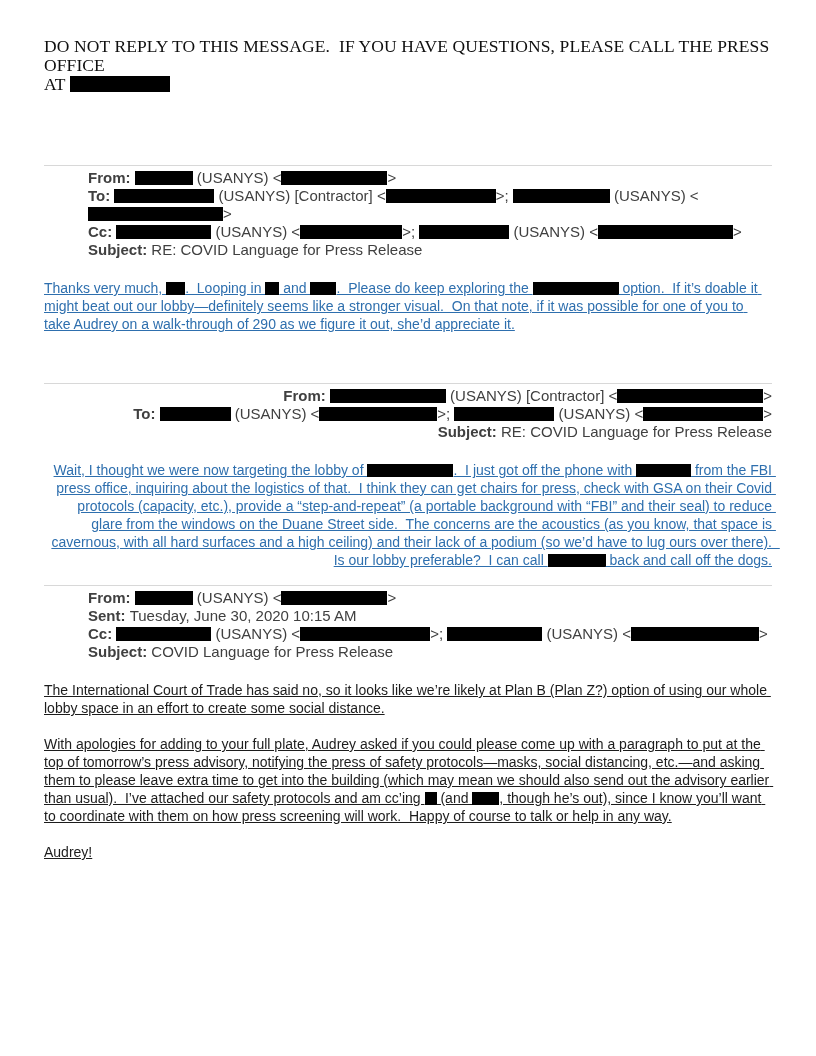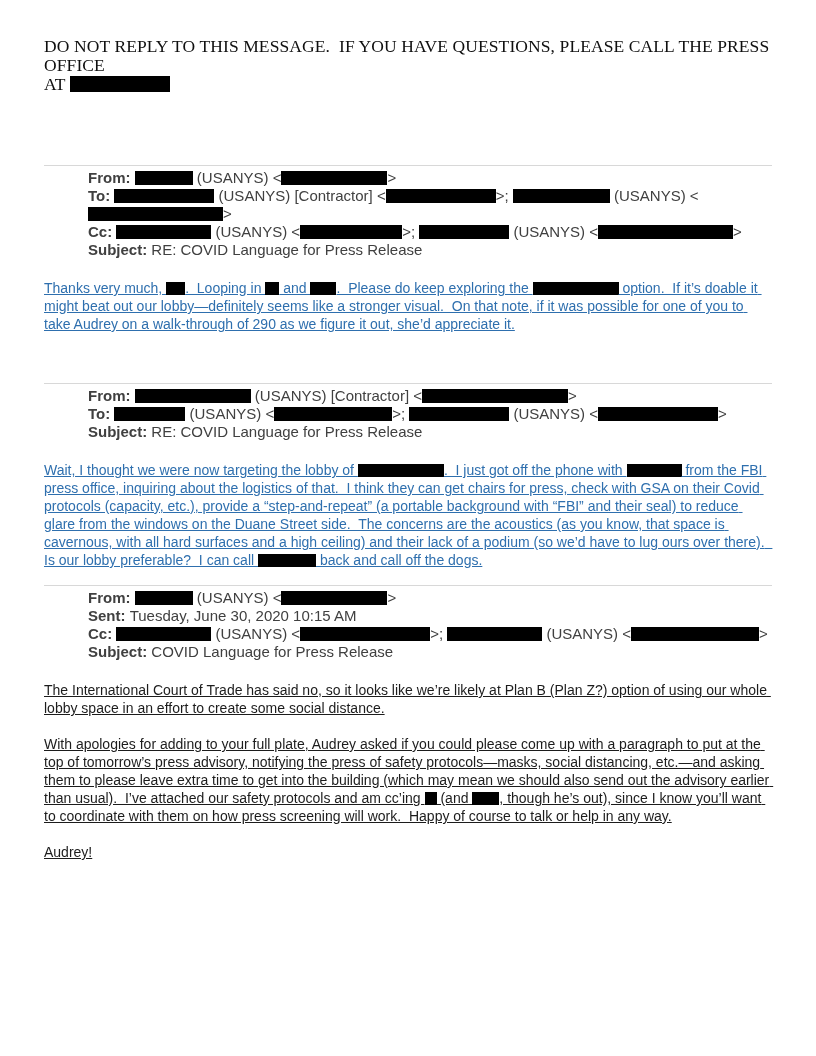--- a/index.html
+++ b/index.html
@@ -21,21 +21,21 @@
     line-height: 19px;
     letter-spacing: 0.1px;
     color: #0f0f0f;
     white-space: pre-wrap;
   }
   .email {
     border-top: 1px solid var(--divider, #d8d8d8);
     padding-top: 3px;
   }
   .m1 { margin-top: 71px; }
-  .m2 { margin-top: 50px; }
+  .m2 { margin-top: 50px; text-align: right; }
   .m3 { margin-top: 16px; }
   .hline {
     font-size: 15px;
     line-height: 18px;
     color: #404040;
     white-space: pre-wrap;
     margin-left: 44px;
   }
   .hlabel { font-weight: 700; }
   .body {

